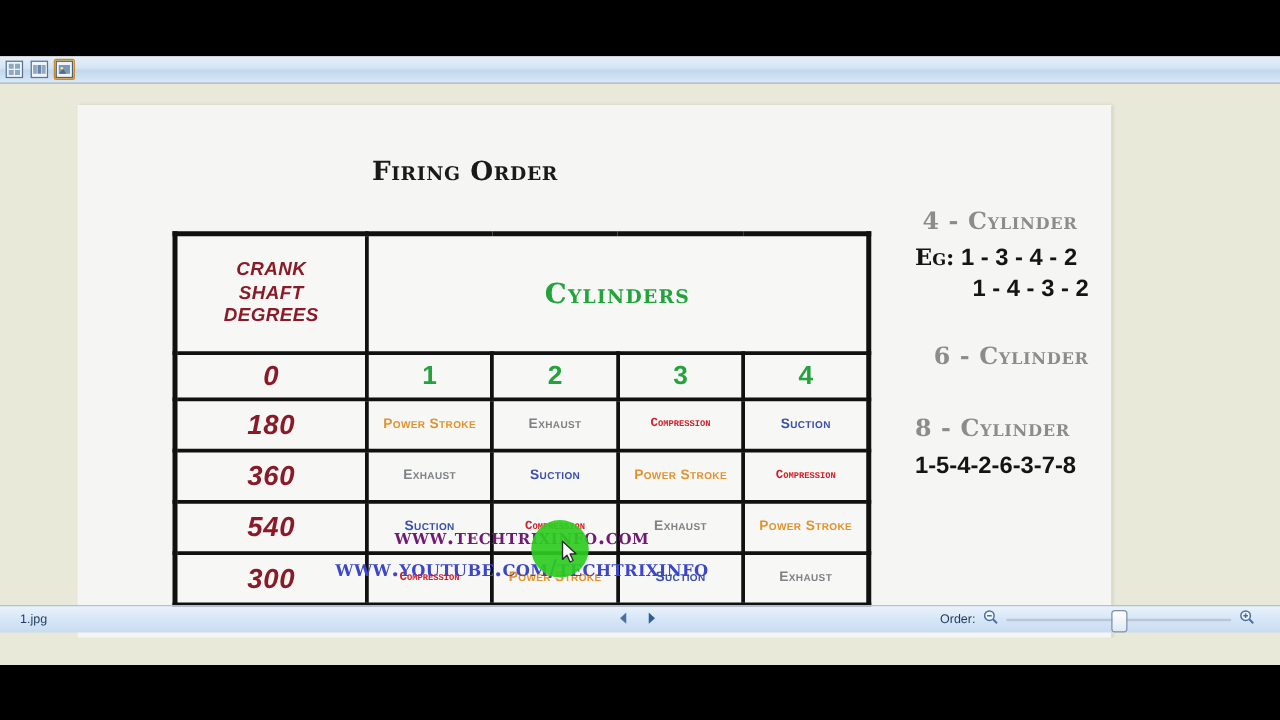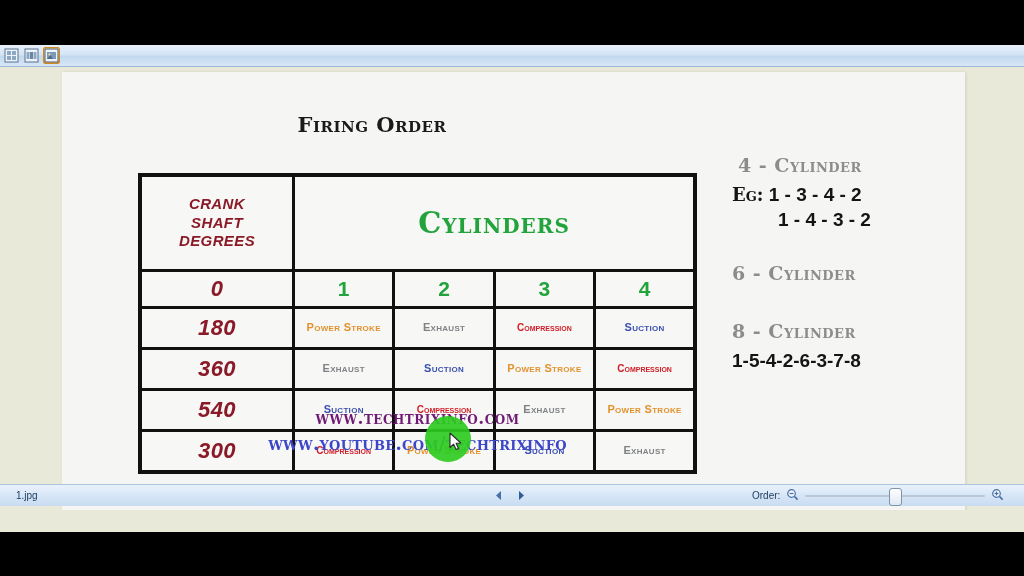--- a/index.html
+++ b/index.html
@@ -74,22 +74,22 @@
   
   .doc-area {
     position: absolute;
     left: 0; top: 23px;
     width: 1024px; height: 442px;
     background: #e8e9d8;
     overflow: hidden;
   }
   .page {
     position: absolute;
-    left: 62px; top: 4px;
-    width: 903px; height: 442px;
+    left: 62px; top: 16px;
+    width: 827px; height: 442px;
     background: #f5f5f3;
     box-shadow: 1px 0 3px rgba(0,0,0,0.10);
   }
 
   
   .slide-title {
     position: absolute;
     left: 0; top: 40px;
     width: 620px;
     text-align: center;
@@ -127,21 +127,21 @@
     font-weight: bold;
     font-size: 15px;
     line-height: 1.25;
     color: #8b1a28;
     letter-spacing: 0.4px;
   }
   .hdr-cyl {
     height: 92px;
     font-family: "DejaVu Serif", serif;
     font-weight: bold;
-    font-size: 29px;
+    font-size: 22px;
     color: #22a33c;
     font-variant: small-caps;
     letter-spacing: 1px;
   }
   .num-row td { height: 34px; }
   .deg-val {
     font-family: "Liberation Sans", sans-serif;
     font-weight: bold;
     font-size: 22px;
     color: #8b1a28;
@@ -158,21 +158,21 @@
     font-family: "Liberation Sans", sans-serif;
     font-weight: bold;
     font-size: 11px;
     font-variant: small-caps;
     letter-spacing: 0.3px;
     line-height: 1.2;
     padding: 0 1px;
   }
   .s-power       { color: #e2922e; }
   .s-exhaust     { color: #7f8285; }
-  .s-compression { color: #d0202a; font-size: 10px; letter-spacing: 0px; }
+  .s-compression { color: #d0202a; font-size: 10px; letter-spacing: 0px; font-family: Liberation Mono, monospace; }
   .s-suction     { color: #3a4fb0; }
 
   
   .footer-links {
     position: absolute;
     left: 76px; top: 336px;
     width: 559px;
     text-align: center;
   }
   .link-site {
@@ -219,21 +219,21 @@
     letter-spacing: 0px;
     line-height: 1.3;
   }
   .cyl-order .eg {
     font-family: "DejaVu Serif", serif;
     font-variant: small-caps;
     font-size: 18px;
   }
   .order-indent { padding-left: 46px; }
   .g4 .cyl-heading { margin-left: 6px; }
-  .g6 .cyl-heading { margin-left: 0; }
+  .g6 .cyl-heading { margin-left: 15px; }
   .g6 { margin-top: 30px; }
   .g8 { margin-top: 36px; }
 
   
   .click-dot {
     position: absolute;
     left: 425px; top: 348px;
     width: 46px; height: 46px;
     border-radius: 50%;
     background: #2ecc22;

